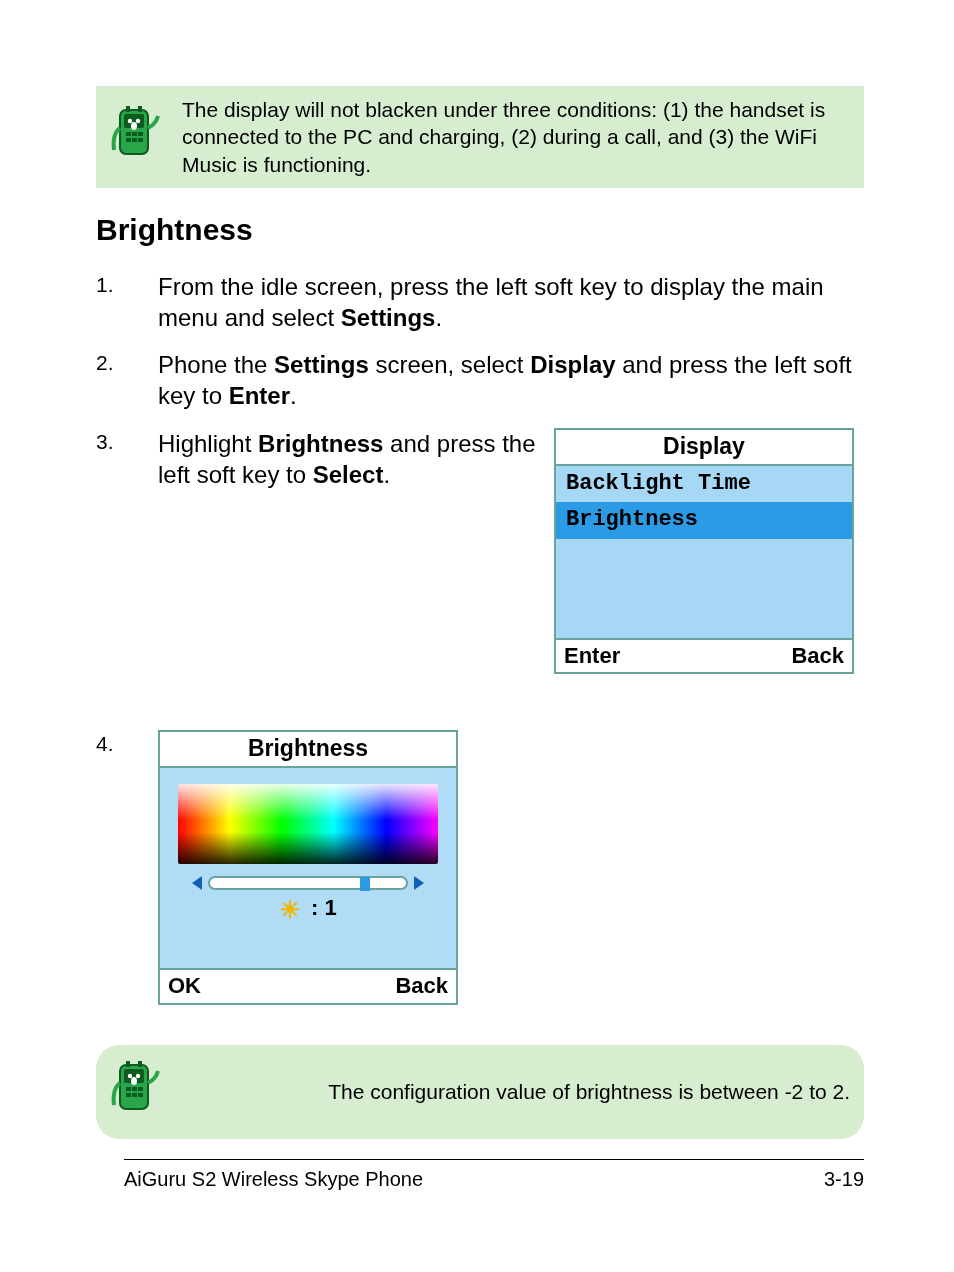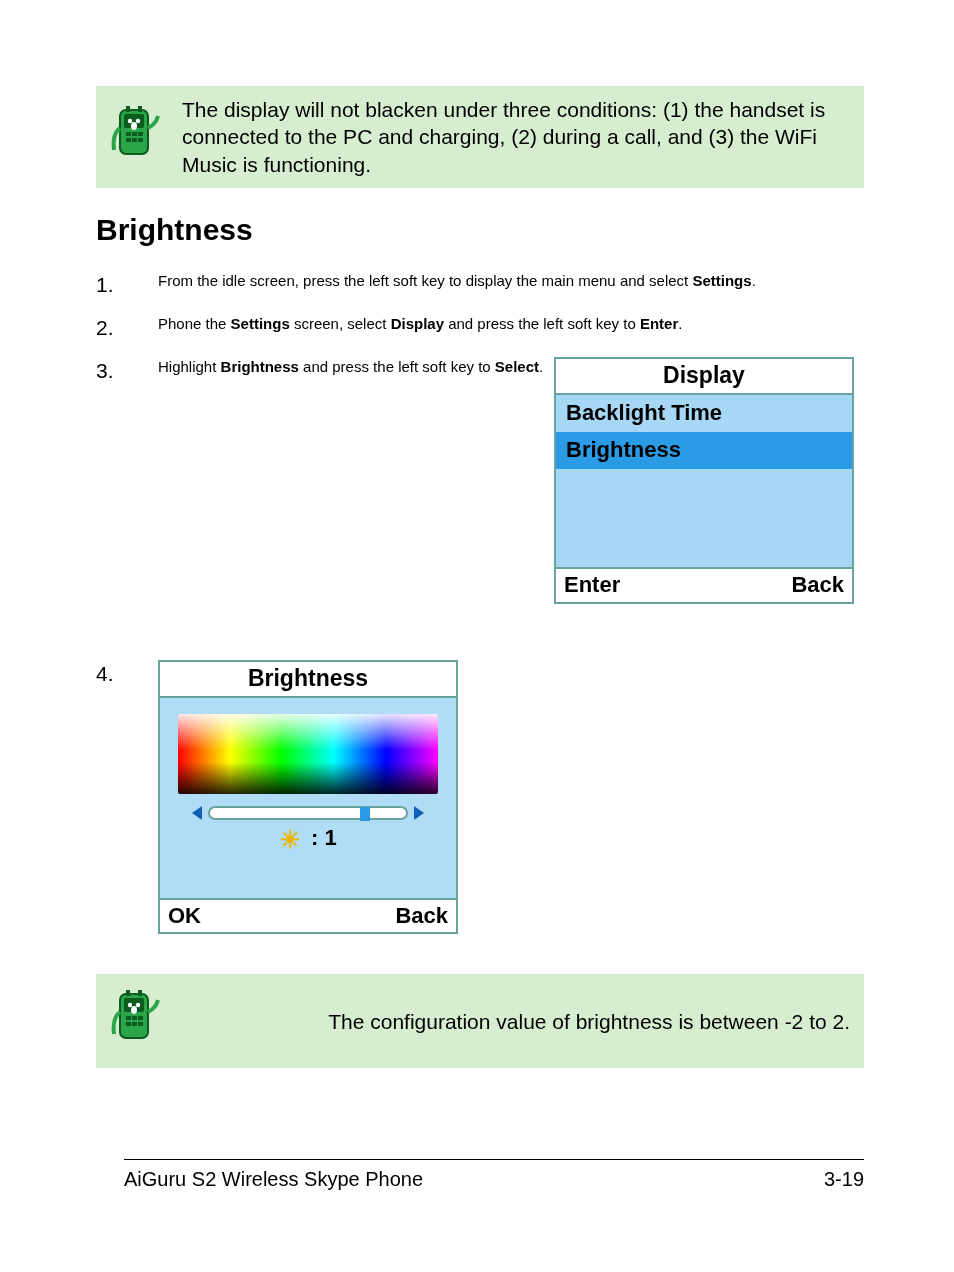--- a/index.html
+++ b/index.html
@@ -48,21 +48,21 @@
     align-items: flex-start;
     margin-bottom: 16px;
   }
   .step-num {
     width: 62px;
     flex-shrink: 0;
     font-size: 21px;
   }
   .step-body {
     flex: 1;
-    font-size: 15px;
+    font-size: 24px;
   }
   .step-row.with-screen .step-body{
     padding-right: 10px;
   }
   .screen-wrap {
     width: 310px;
     flex-shrink: 0;
   }
   .device-screen {
     width: 300px;
@@ -74,20 +74,21 @@
     background: #fff;
     border-bottom: 2px solid #69a39e;
     text-align: center;
     font-weight: bold;
     font-size: 23px;
     padding: 2px 0;
   }
   .device-screen .list-area {
     height: 172px;
     background: #a6d8f6;
+    font-family: Liberation Mono, monospace;
   }
   .device-screen .list-item {
     font-weight: bold;
     font-size: 22px;
     padding: 4px 10px;
   }
   .device-screen .list-item.selected {
     background: #2c9be6;
     color: #000;
   }
@@ -172,21 +173,21 @@
   }
   .device-screen2 .softkeys {
     background: #fff;
     border-top: 2px solid #69a39e;
     display: flex;
     justify-content: space-between;
     padding: 2px 8px;
     font-weight: bold;
     font-size: 22px;
   }
-  .note-box.second { margin-top: 40px; padding: 16px 14px 16px 10px; }
+  .note-box.second { margin-top: 40px; padding: 16px 14px 16px 10px; border-radius: 23px; }
   .footer {
     position: absolute;
     left: 96px;
     right: 90px;
     bottom: 80px;
     margin-left: 28px;
   }
   .footer-rule {
     border: none;
     border-top: 1px solid #000;

